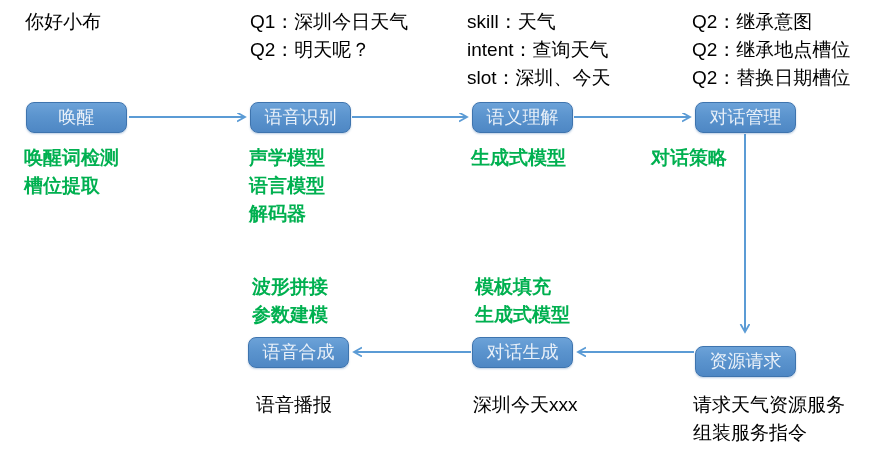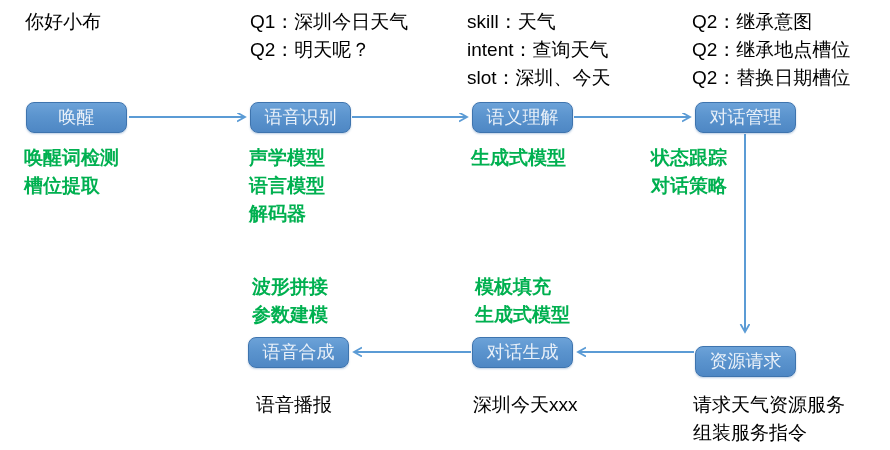--- a/index.html
+++ b/index.html
@@ -75,21 +75,20 @@
     <div>声学模型</div>
     <div>语言模型</div>
     <div>解码器</div>
   </div>
 
   <div class="note green" style="left:471px;top:144px">
     <div>生成式模型</div>
   </div>
 
   <div class="note green" style="left:651px;top:144px">
-    <div>状态跟踪</div>
     <div>对话策略</div>
   </div>
 
   <div class="note green" style="left:252px;top:273px">
     <div>波形拼接</div>
     <div>参数建模</div>
   </div>
 
   <div class="note green" style="left:475px;top:273px">
     <div>模板填充</div>

